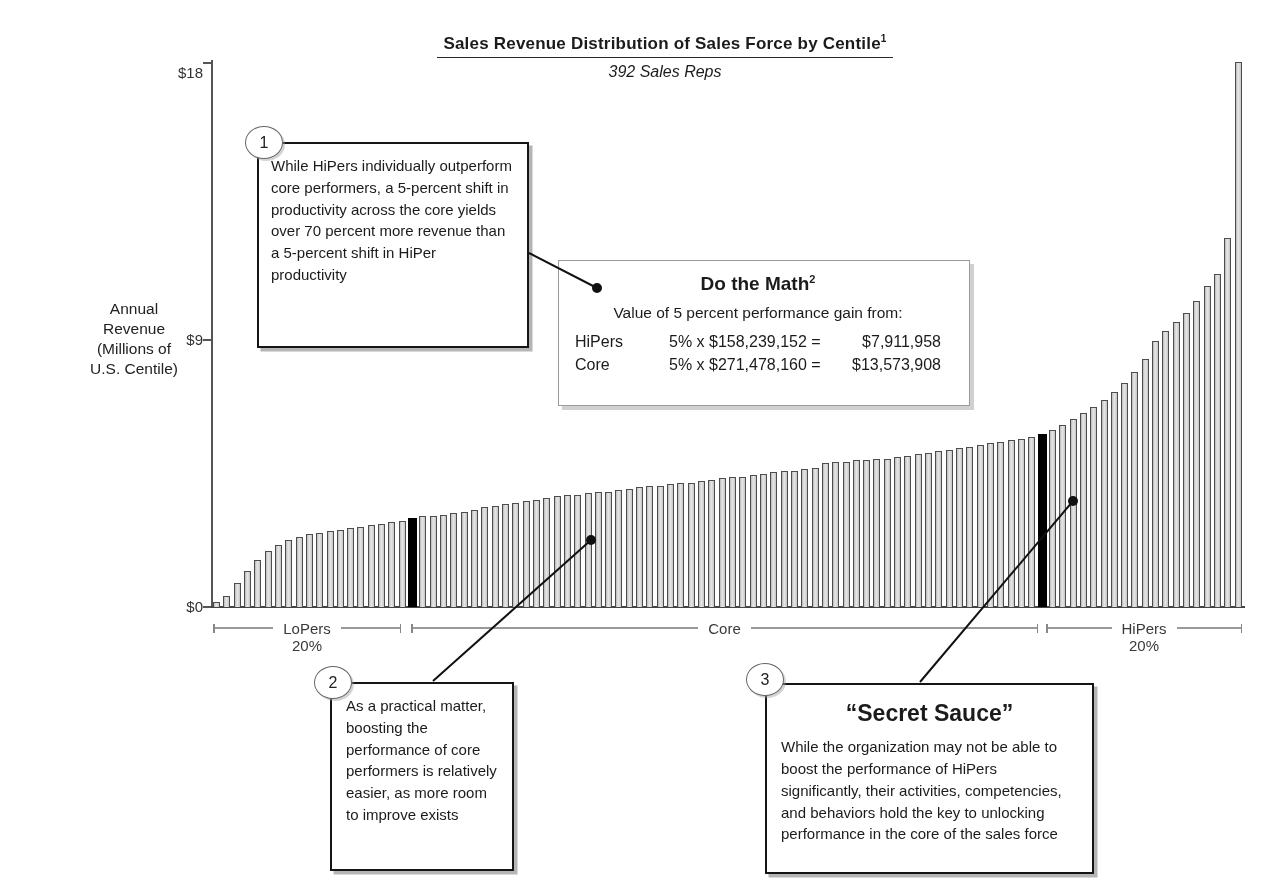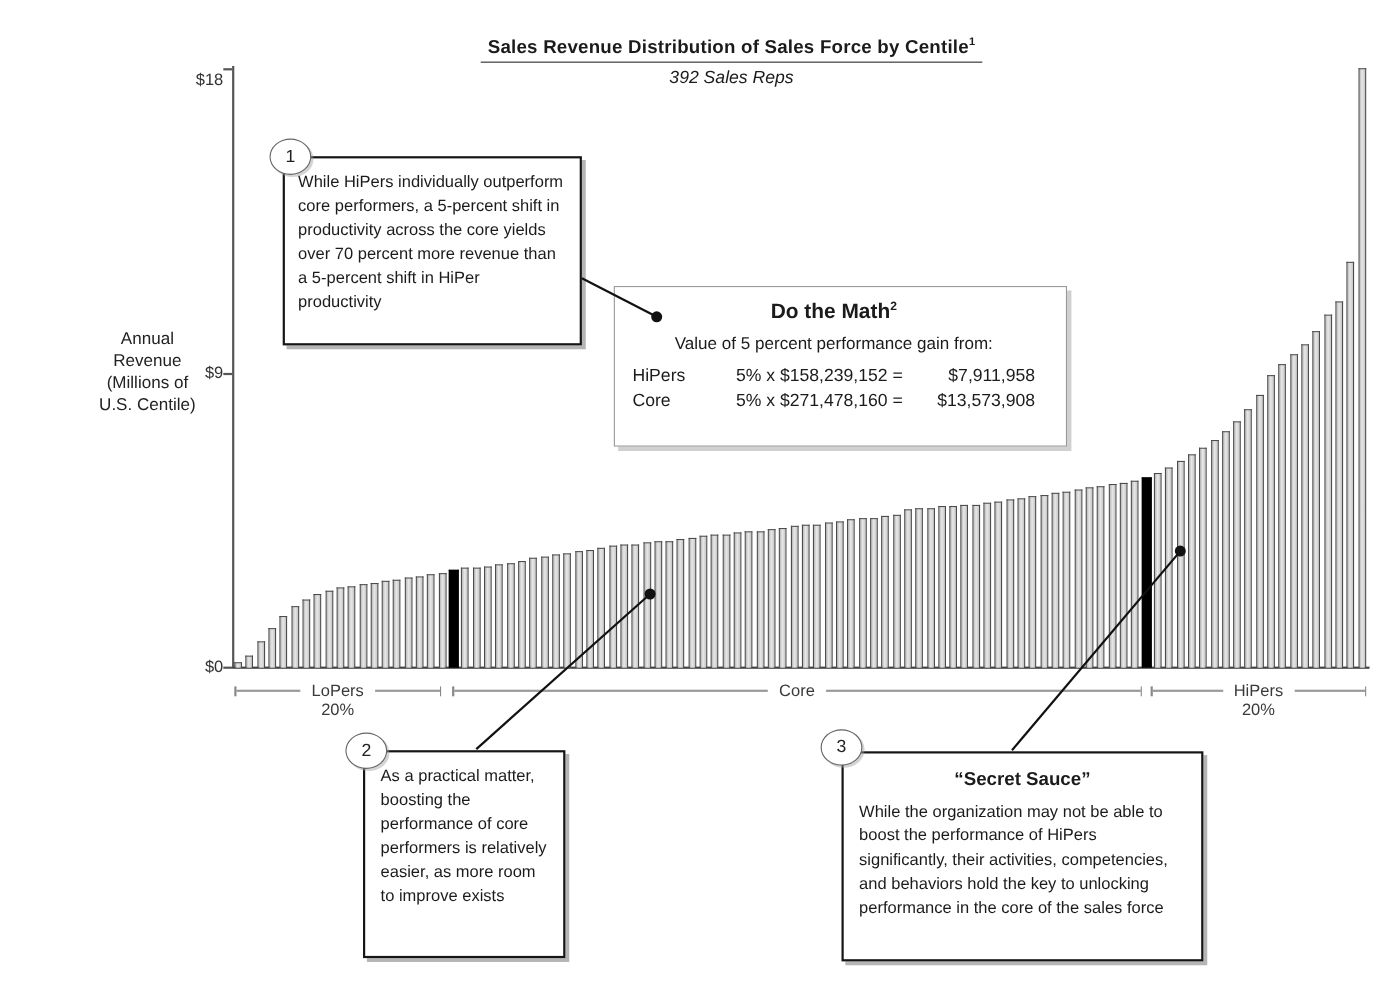--- a/index.html
+++ b/index.html
@@ -31,21 +31,21 @@
   .bracket-row{display:flex;align-items:center;height:16px;}
   .bracket-row .btick{width:1.5px;height:9px;background:#888;}
   .bracket-row .bline{flex:1;height:1.4px;background:#999;}
   .bracket-label{padding:0 10px;font-size:15px;white-space:nowrap;}
   .bracket-pct{font-size:15px;margin-top:1px;}
   
   .callout{position:absolute;background:#fff;border:2px solid #151515;
     box-shadow:3.5px 3.5px 0 rgba(120,120,120,.55);box-sizing:border-box;
     font-size:15px;line-height:1.45;z-index:10;}
   .callout .pad{padding:11px 12px;}
-  .callout-title{font-weight:bold;font-size:17px;text-align:center;margin:4px 0 6px 0;}
+  .callout-title{font-weight:bold;font-size:23px;text-align:center;margin:4px 0 6px 0;}
   .num-circle{position:absolute;width:36px;height:31px;border:1.6px solid #666;
     border-radius:50%;background:#fff;z-index:20;display:flex;align-items:center;
     justify-content:center;font-size:16px;color:#222;box-shadow:2px 2px 0 rgba(160,160,160,.45);}
   
   .math-box{position:absolute;left:558px;top:260px;width:412px;height:146px;
     background:#fff;border:1px solid #9a9a9a;box-shadow:4px 4px 0 rgba(150,150,150,.45);
     box-sizing:border-box;padding:10px 28px 0 16px;z-index:5;}
   .math-title{text-align:center;font-size:19px;font-weight:bold;margin-top:2px;}
   .math-title sup{font-size:11px;font-weight:bold;}
   .math-sub{text-align:center;font-size:15.5px;margin-top:9px;}
@@ -210,21 +210,21 @@
     <div class="bracket-row">
       <span class="btick"></span>
         <span class="bline"></span>
       <span class="bracket-label">HiPers</span>
       <span class="bline"></span>
         <span class="btick"></span>
     </div>
     <div class="bracket-pct">20%</div>
   </div>
 
-  <div class="callout" style="left:257px;top:142px;width:272px;height:172px;">
+  <div class="callout" style="left:257px;top:142px;width:272px;height:206px;">
     <div class="pad">While HiPers individually outperform core performers, a 5-percent shift in productivity across the core yields over 70 percent more revenue than a 5-percent shift in HiPer productivity</div>
   </div>
   <div class="num-circle" style="left:245px;top:126px;">
     <span>1</span>
   </div>
 
   <div class="math-box">
     <div class="math-title">
       <span>Do the Math</span><sup>2</sup>
     </div>

